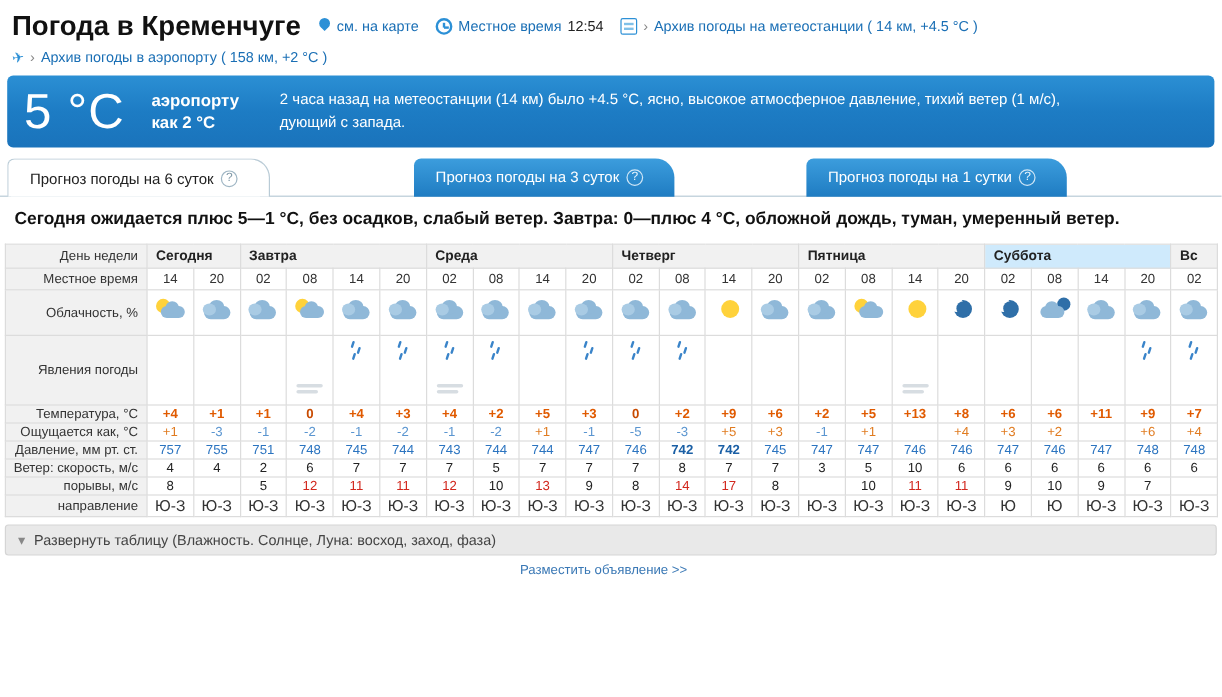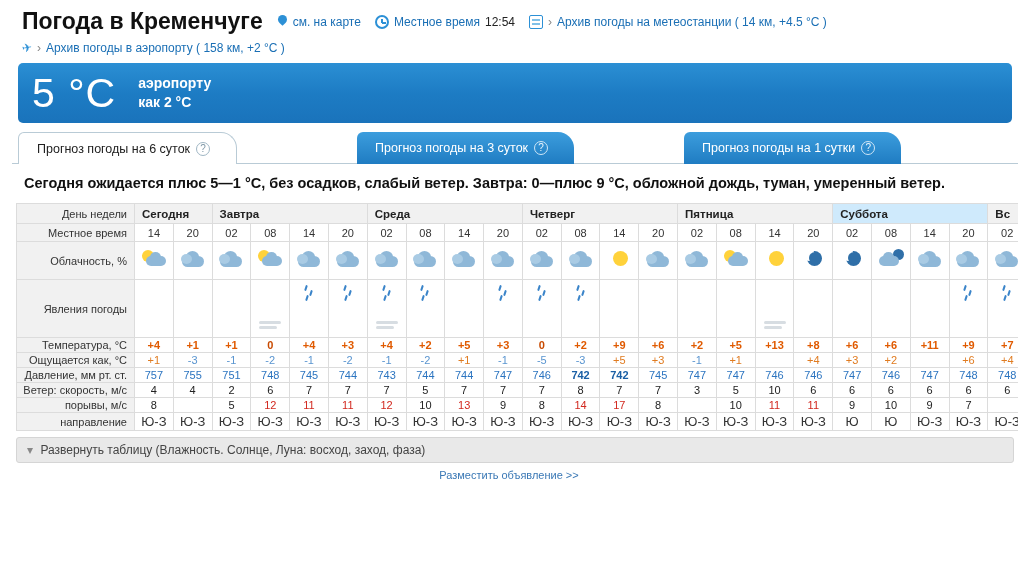--- a/index.html
+++ b/index.html
@@ -6,21 +6,21 @@
   body {
     margin: 0;
     width: 1018px;
     height: 581px;
     background: #ffffff;
     font-family: "Liberation Sans", sans-serif;
     font-size: 12px;
     color: #222;
     overflow: hidden;
   }
-  .page { width: 1018px; height: 581px; position: relative; padding-left: 12px; }
+  .page { width: 1018px; height: 581px; position: relative; }
 
   
   .header {
     padding: 8px 10px 0 10px;
     display: flex;
     align-items: center;
     gap: 14px;
   }
   .title {
     font-size: 23px;
@@ -297,38 +297,39 @@
     <span style="color:#888">›</span>
     <span class="txt" style="color:#1a6fb5">Архив погоды в аэропорту ( 158 км, +2 °С )</span>
   </div>
 
   <div class="banner">
     <div class="temp">5 °C</div>
     <div class="feels">
       <div>аэропорту</div>
       <div>как 2 °C</div>
     </div>
+    <div class="desc">2 часа назад на метеостанции (14 км) было +4.5 °С, ясно, высокое атмосферное давление, тихий ветер (1 м/с), дующий с запада.</div>
   </div>
 
   <div class="tabs">
     <div class="tab active">
       <span>Прогноз погоды на 6 суток</span>
       <span class="qm">?</span>
     </div>
     <div class="tab inactive t2">
       <span>Прогноз погоды на 3 суток</span>
       <span class="qm">?</span>
     </div>
     <div class="tab inactive t3">
       <span>Прогноз погоды на 1 сутки</span>
       <span class="qm">?</span>
     </div>
   </div>
 
-  <div class="summary">Сегодня ожидается плюс 5—1 °С, без осадков, слабый ветер. Завтра: 0—плюс 9 °С, обложной дождь, туман, умеренный ветер.</div>
+  <div class="summary">Сегодня ожидается плюс 5—1 °С, без осадков, слабый ветер. Завтра: 0—плюс 4 °С, обложной дождь, туман, умеренный ветер.</div>
 
   <div class="tablewrap">
     <table class="wx">
       <colgroup id="cg">
           <col style="width:118px">
           <col style="width:38.78260869565217px">
           <col style="width:38.78260869565217px">
           <col style="width:38.78260869565217px">
           <col style="width:38.78260869565217px">
           <col style="width:38.78260869565217px">

